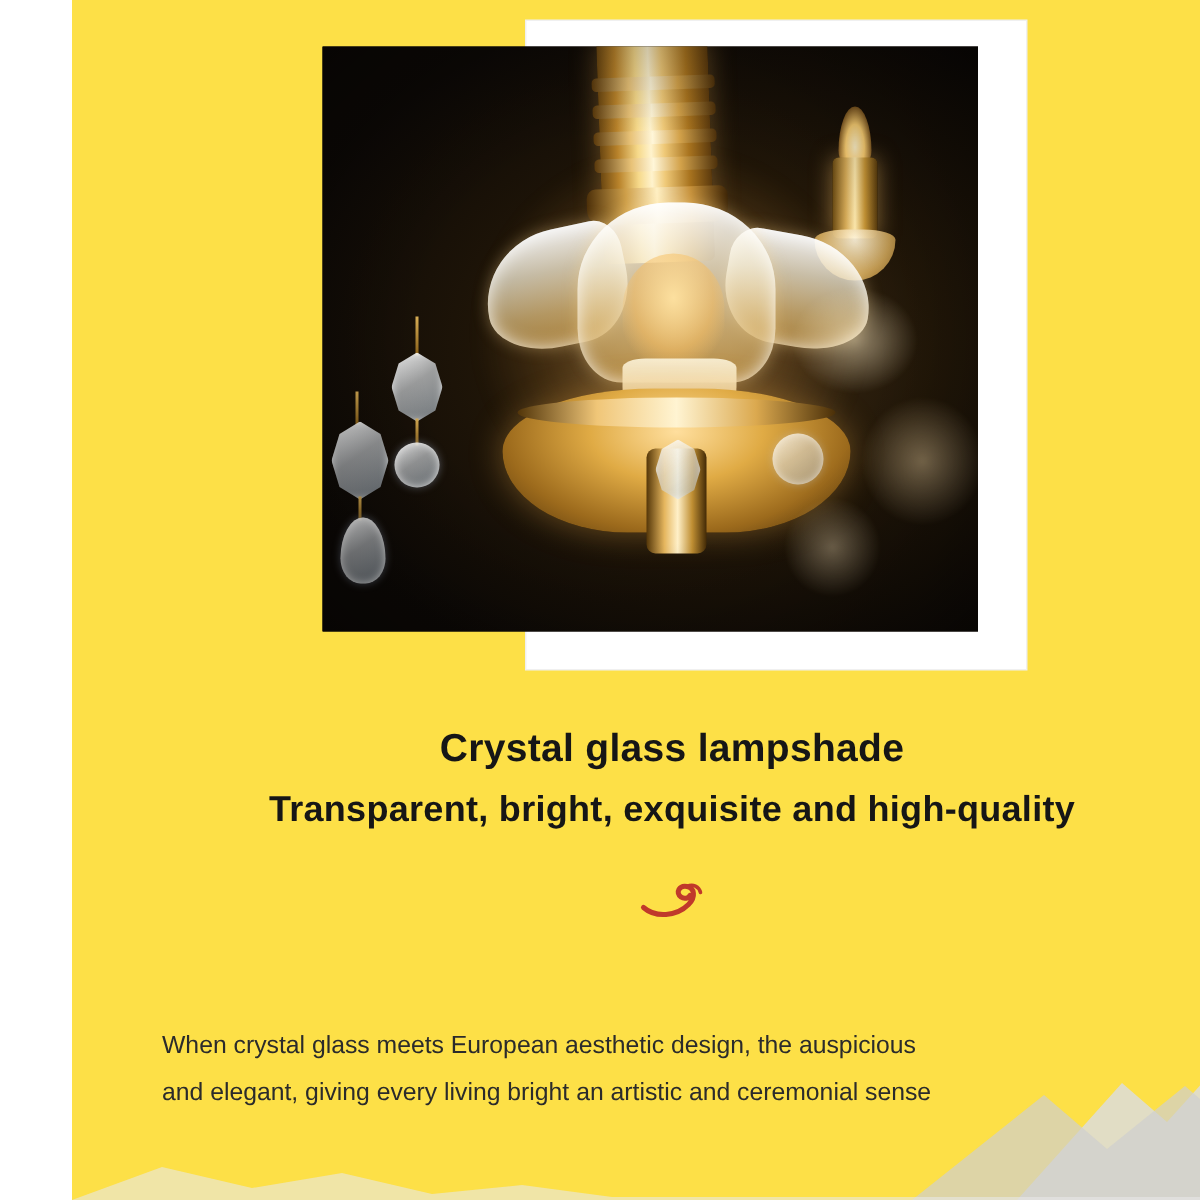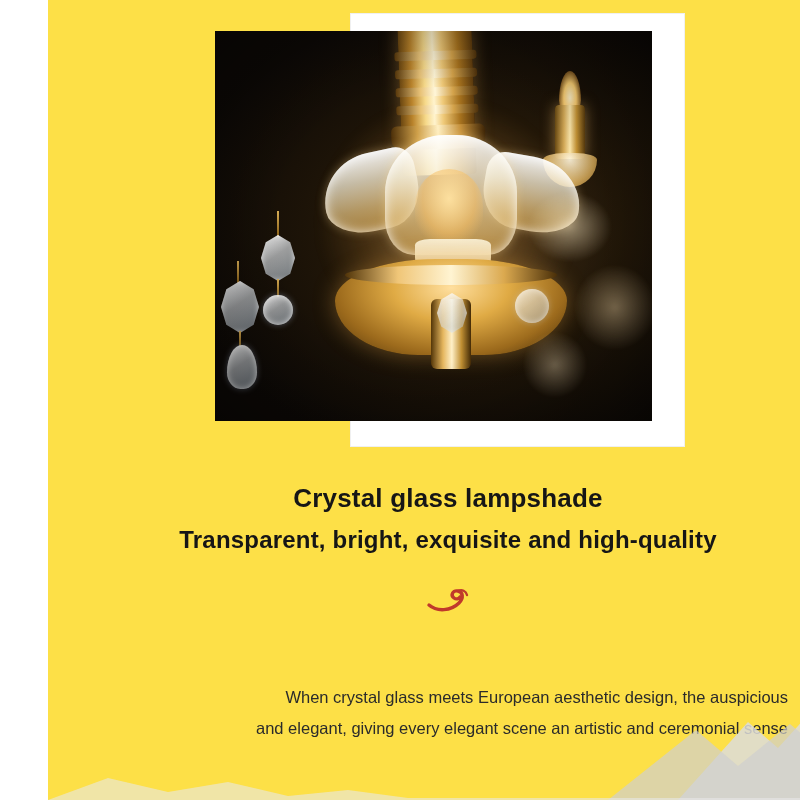--- a/index.html
+++ b/index.html
@@ -223,21 +223,21 @@
     align-items: center;
     justify-content: center;
   }
 
   
   .body-copy {
     position: absolute;
     left: 60px;
     right: 60px;
     top: 682px;
-    text-align: right;
+    text-align: left;
     color: #2b2b2b;
     font-size: 16.5px;
     line-height: 31px;
   }
   .body-copy div { white-space: nowrap; }
 
   
   .mountains {
     position: absolute;
     left: 0; right: 0; bottom: 0;
@@ -315,21 +315,21 @@
 
   <div class="ornament">
     <svg width="46" height="30" viewBox="0 0 46 30">
       <path d="M4 20 C 12 27, 26 26, 34 18 C 39 13, 38 7, 33 6 C 28 5, 25 10, 29 13 C 31 14.5, 34 14, 35 12" fill="none" stroke="#c0392b" stroke-width="3.4" stroke-linecap="round"></path>
       <path d="M33 6 C 37 4, 41 6, 42 10" fill="none" stroke="#c0392b" stroke-width="2.4" stroke-linecap="round"></path>
     </svg>
   </div>
 
   <div class="body-copy">
     <div>When crystal glass meets European aesthetic design, the auspicious</div>
-    <div>and elegant, giving every elegant scene an artistic and ceremonial sense</div>
+    <div>and elegant, giving every living bright an artistic and ceremonial sense</div>
   </div>
 
   <svg class="mountains" viewBox="0 0 800 130" preserveAspectRatio="none">
     <path d="M630 130 L700 52 L730 78 L768 36 L800 70 L800 130 Z" fill="#dcdcdc" opacity="0.85"></path>
     <path d="M560 130 L648 60 L690 96 L742 54 L800 104 L800 130 Z" fill="#cfcfcf" opacity="0.7"></path>
     <path d="M0 130 L60 108 L120 122 L180 112 L240 126 L300 120 L360 128 L800 128 L800 130 Z" fill="#e8e8e8" opacity="0.6"></path>
   </svg>
 
 </div>
 

